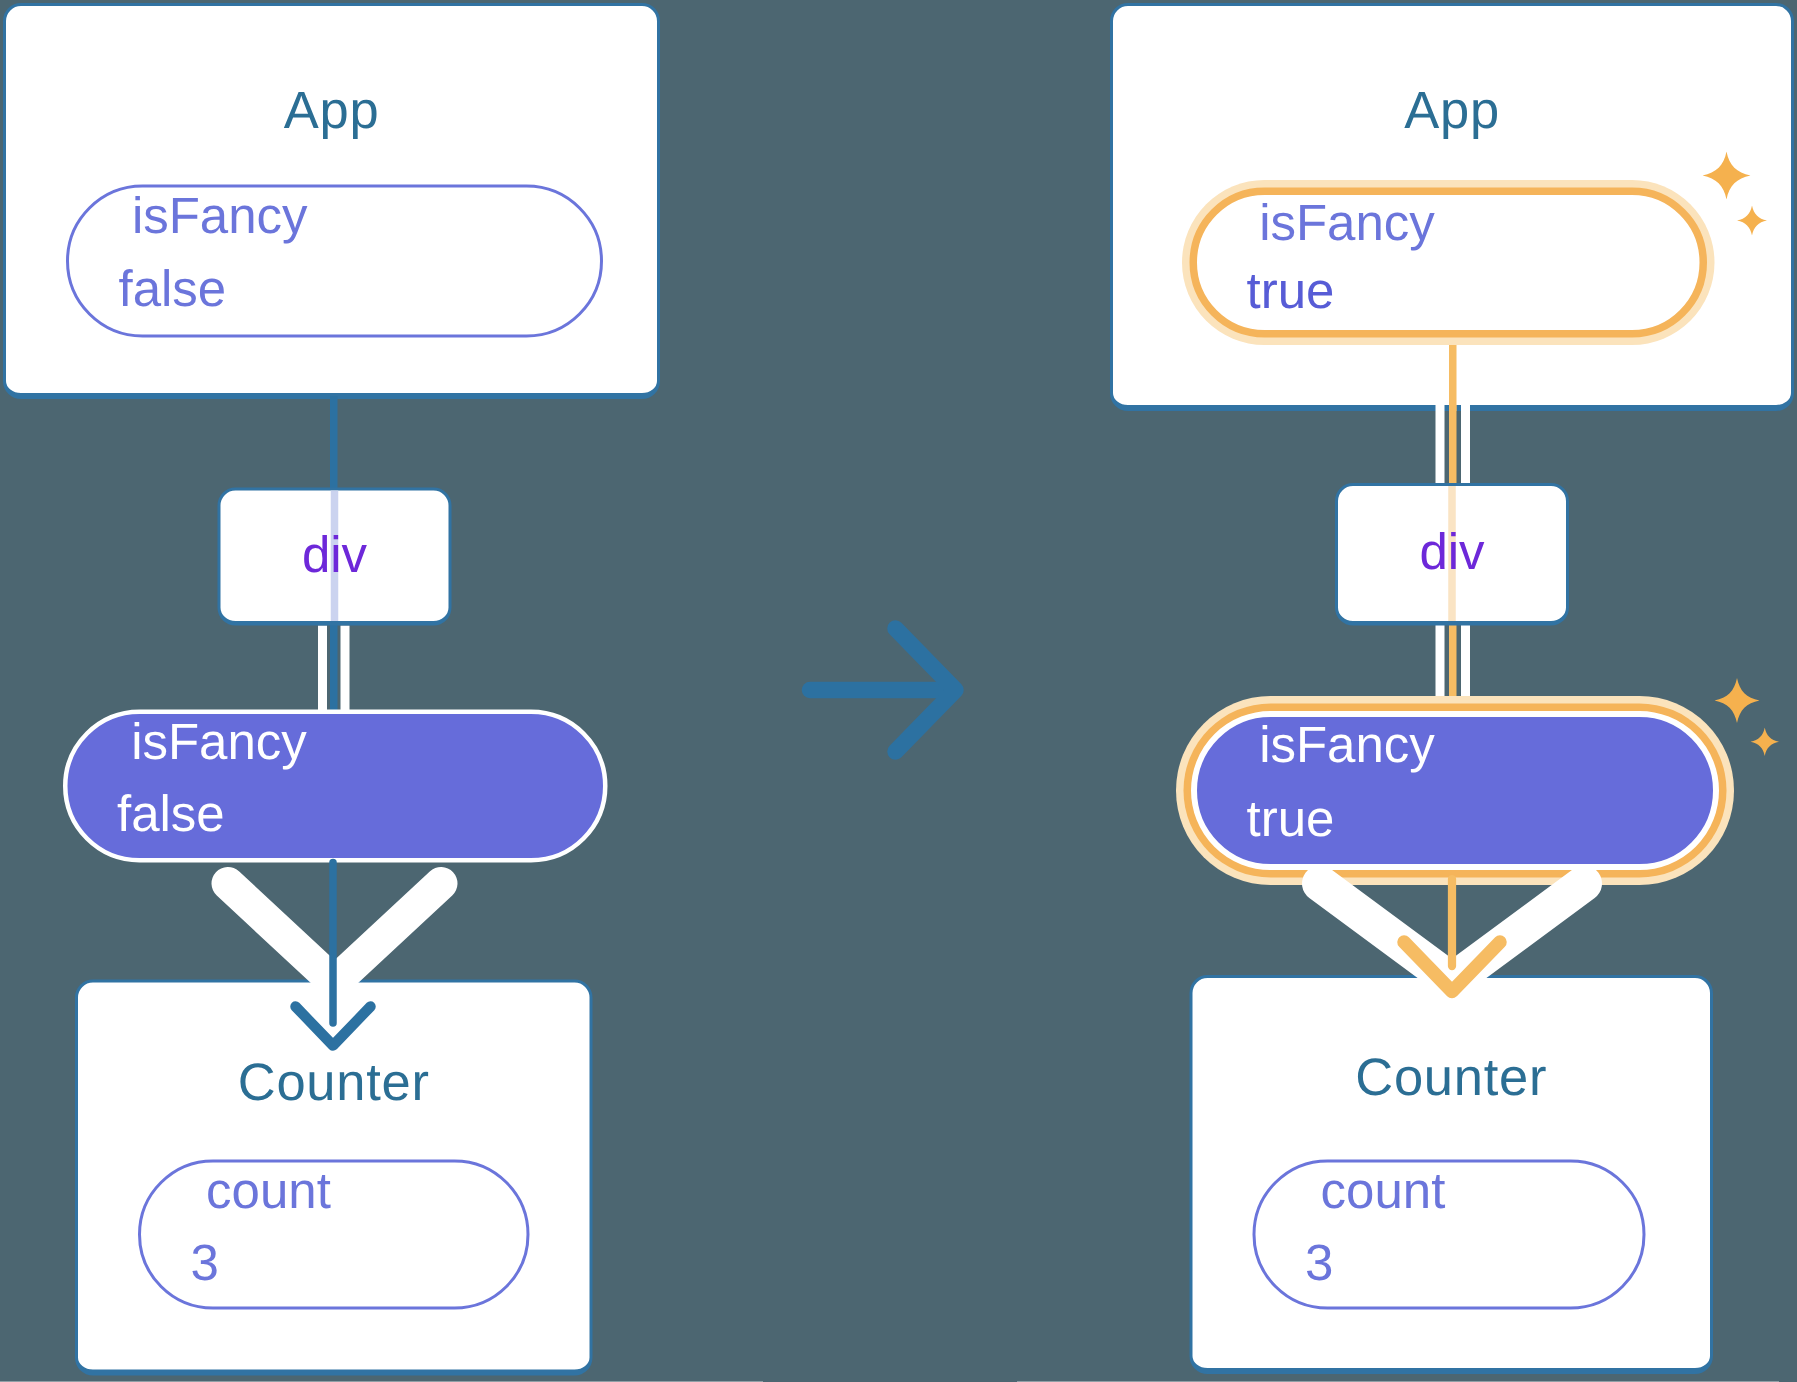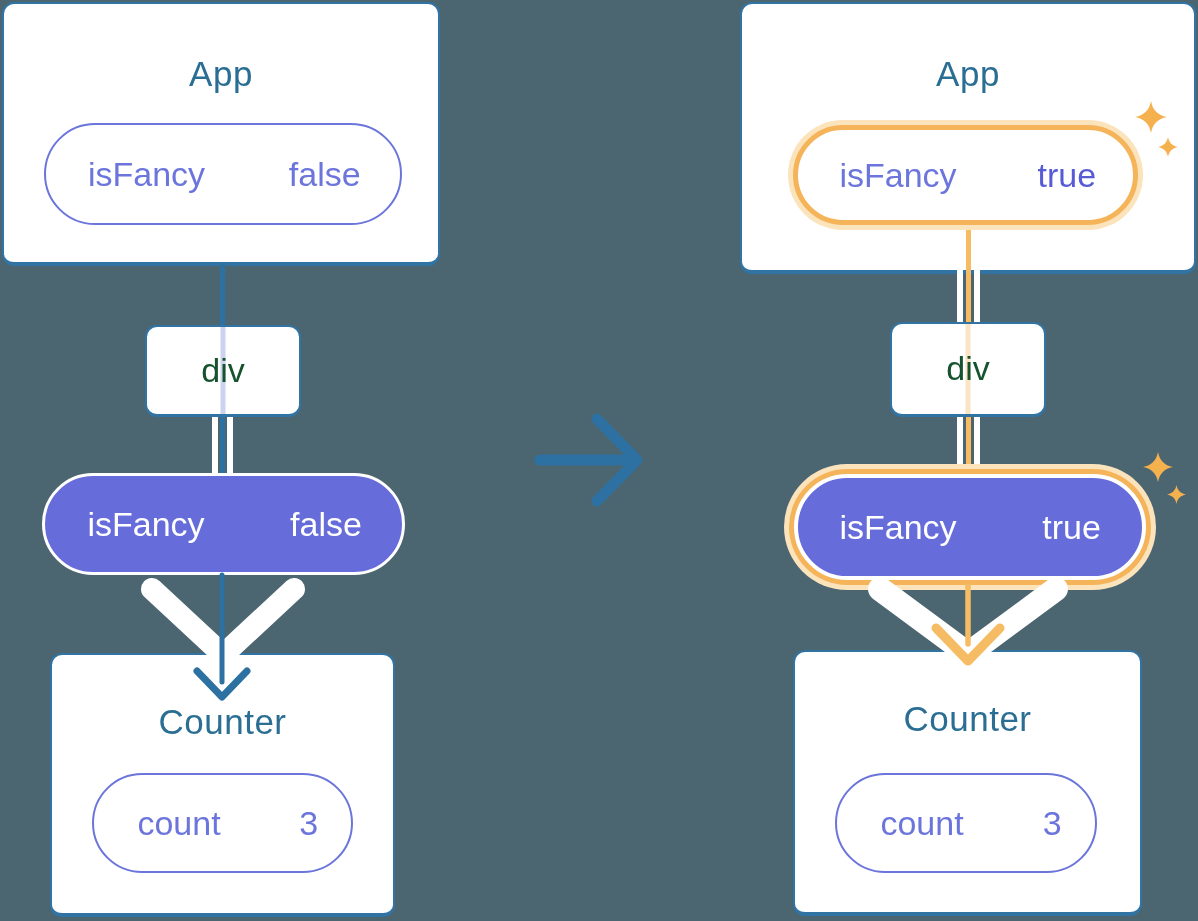--- a/index.html
+++ b/index.html
@@ -27,44 +27,45 @@
     letter-spacing: 0.5px;
   }
   .divbox {
     position: absolute;
     background: #FFFFFF;
     border: 2px solid #3173A3;
     border-bottom-width: 3px;
     border-radius: 12px;
     text-align: center;
     font-size: 34px;
-    color: #14532d;
+    color: #6d28d9;
   }
   .divbox .inner-line {
     position: absolute;
     left: 50%; top: 0; bottom: 0;
     width: 5px;
     transform: translateX(-50%);
   }
   .divbox .divlabel { position: relative; }
   .pill {
     position: absolute;
     display: flex;
-    align-items: center;
+    align-items: flex-start;
     border-radius: 999px;
     font-size: 34px;
     overflow: hidden;
+    flex-direction: column;
   }
   .pill .cell {
     display: flex;
     align-items: center;
     justify-content: center;
   }
   .pill .cell-left { flex: 0 0 auto; }
-  .pill .cell-right { flex: 1 1 auto; }
+  .pill .cell-right { flex: 1 1 auto; margin-left: 33px; }
   .pill .pdivider { flex: 0 0 auto; }
   .prop-pill {
     background: #FFFFFF;
     border: 2.5px solid #6B75DB;
     color: #6B75DB;
   }
   .prop-pill .pdivider { width: 2.5px; background: #6B75DB; }
   .state-pill-purple {
     background: #666CDA;
     border: 3.5px solid #FFFFFF;

